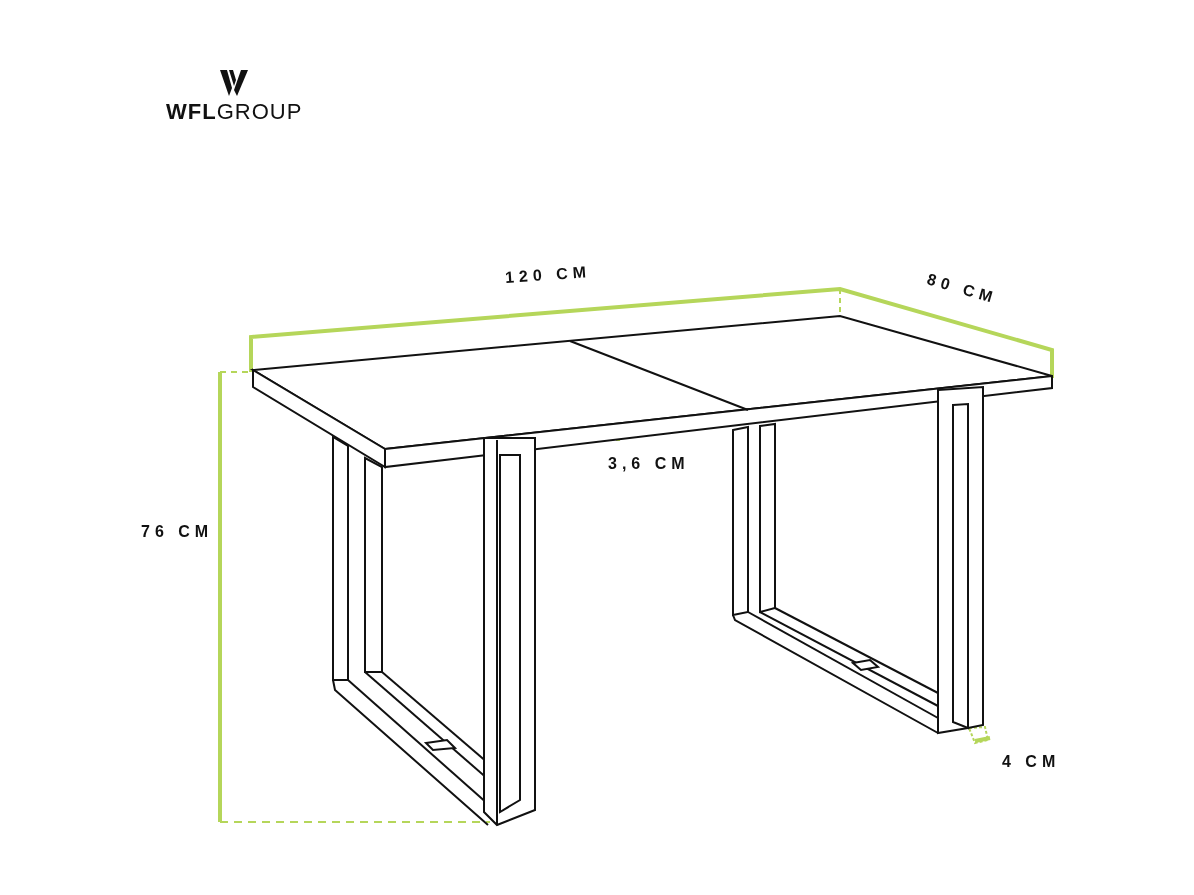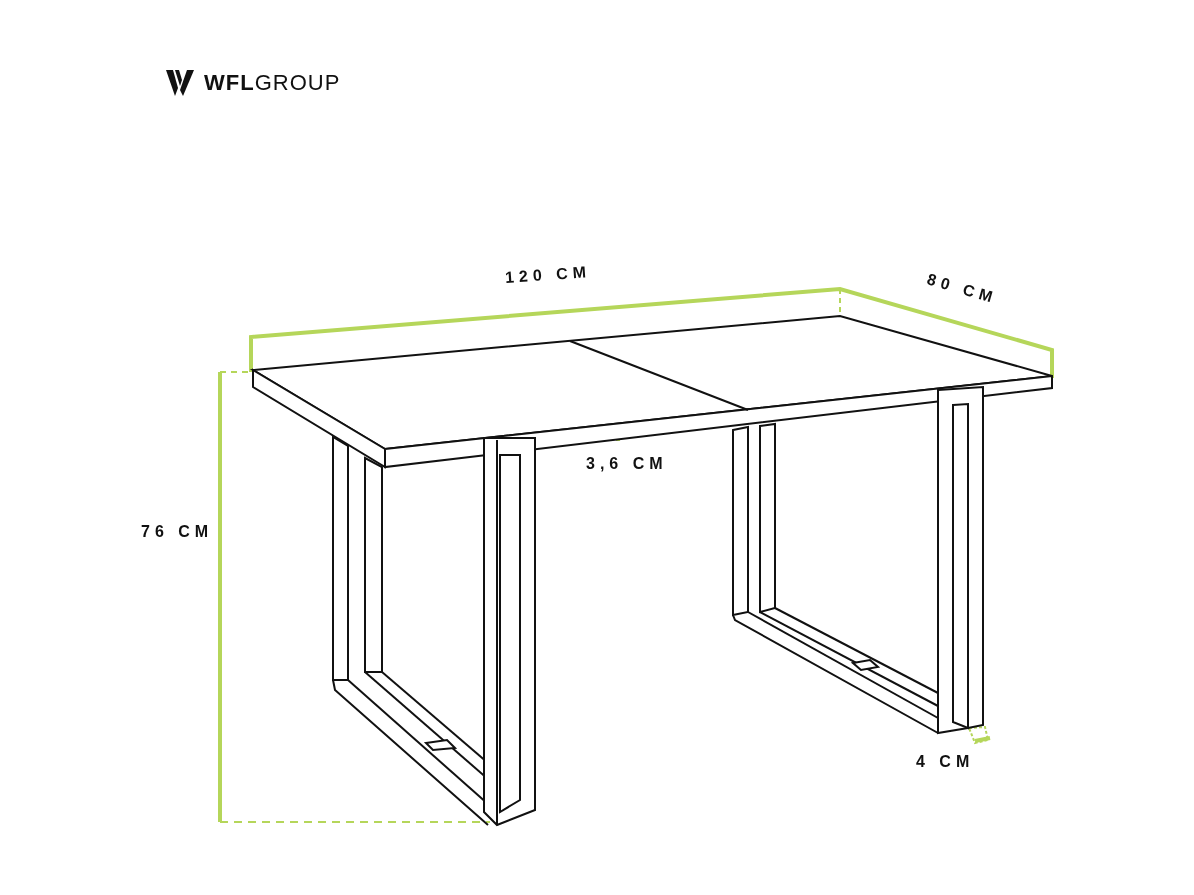--- a/index.html
+++ b/index.html
@@ -1,18 +1,18 @@
 <!DOCTYPE html>
 <html><head>
 <meta charset="utf-8">
 <style>
   html, body { margin: 0; padding: 0; background: #ffffff; }
   body { width: 1194px; height: 895px; position: relative; overflow: hidden;
          font-family: "Liberation Sans", "DejaVu Sans", sans-serif; }
-  .logo { position: absolute; left: 166px; top: 70px; display: flex; align-items: flex-end; gap: 10px; }
+  .logo { position: absolute; left: 166px; top: 70px; display: flex; align-items: center; gap: 3px; flex-direction: column; }
   .logo-mark { width: 28px; height: 26px; }
   .logo-text { font-size: 22px; letter-spacing: 1px; color: #111; }
   .logo-bold { font-weight: 900; }
   .logo-light { font-weight: 400; }
   svg.drawing { position: absolute; left: 0; top: 0; }
   .dim { position: absolute; font-weight: 700; font-size: 16px; letter-spacing: 5px; color: #111; white-space: nowrap; }
 </style>
 </head>
 <body>
 
@@ -70,14 +70,14 @@
     <polyline points="775,608 938,693"></polyline>
     <polygon points="853,663 870,660 878,667 861,670"></polygon>
     <polygon points="938,390 983,387 983,725 968,728 938,733"></polygon>
     <polygon points="953,405 968,404 968,728 953,722"></polygon>
   </g>
 </svg>
 
 <div class="dim" style="left:505px; top:266px; transform: rotate(-4deg);">120 CM</div>
 <div class="dim" style="left:926px; top:280px; transform: rotate(16deg);">80 CM</div>
 <div class="dim" style="left:141px; top:523px;">76 CM</div>
-<div class="dim" style="left:586px; top:455px;text-align:right;">3,6 CM</div>
-<div class="dim" style="left:916px; top:753px;">4 CM</div>
+<div class="dim" style="left:608px; top:455px;text-align:right;">3,6 CM</div>
+<div class="dim" style="left:1002px; top:753px;">4 CM</div>
 
 </body></html>

